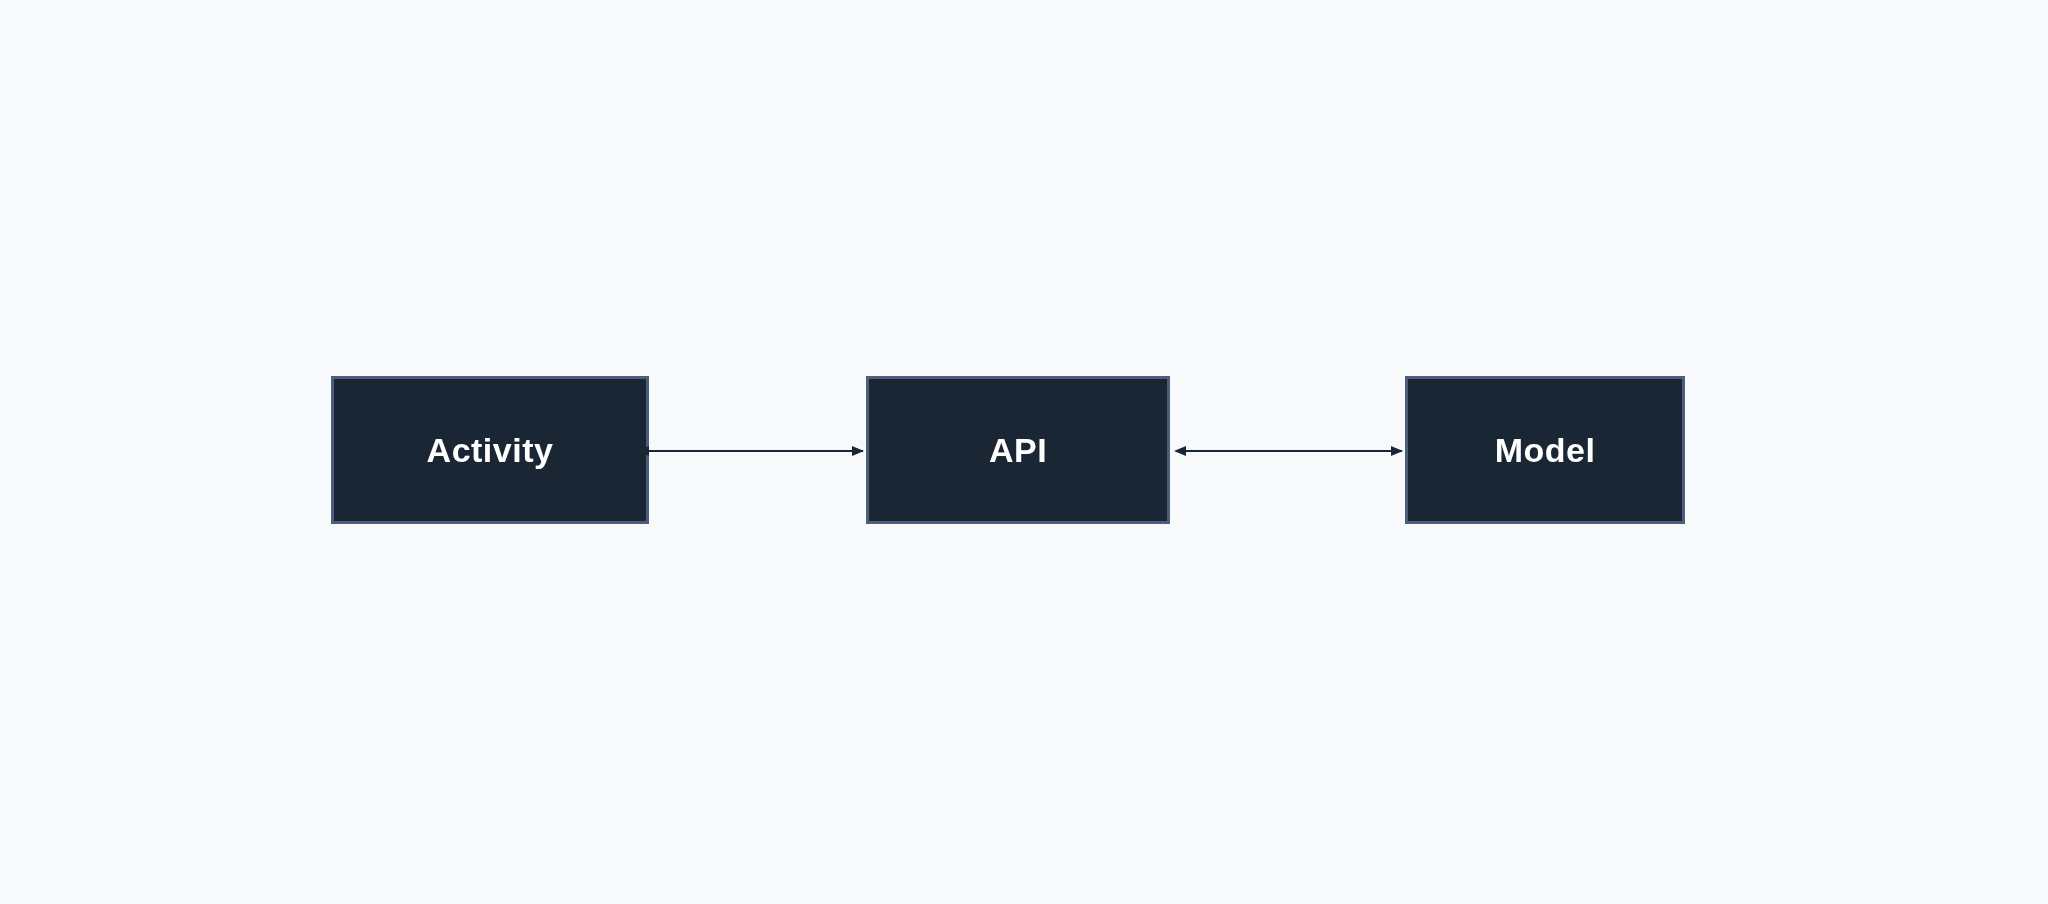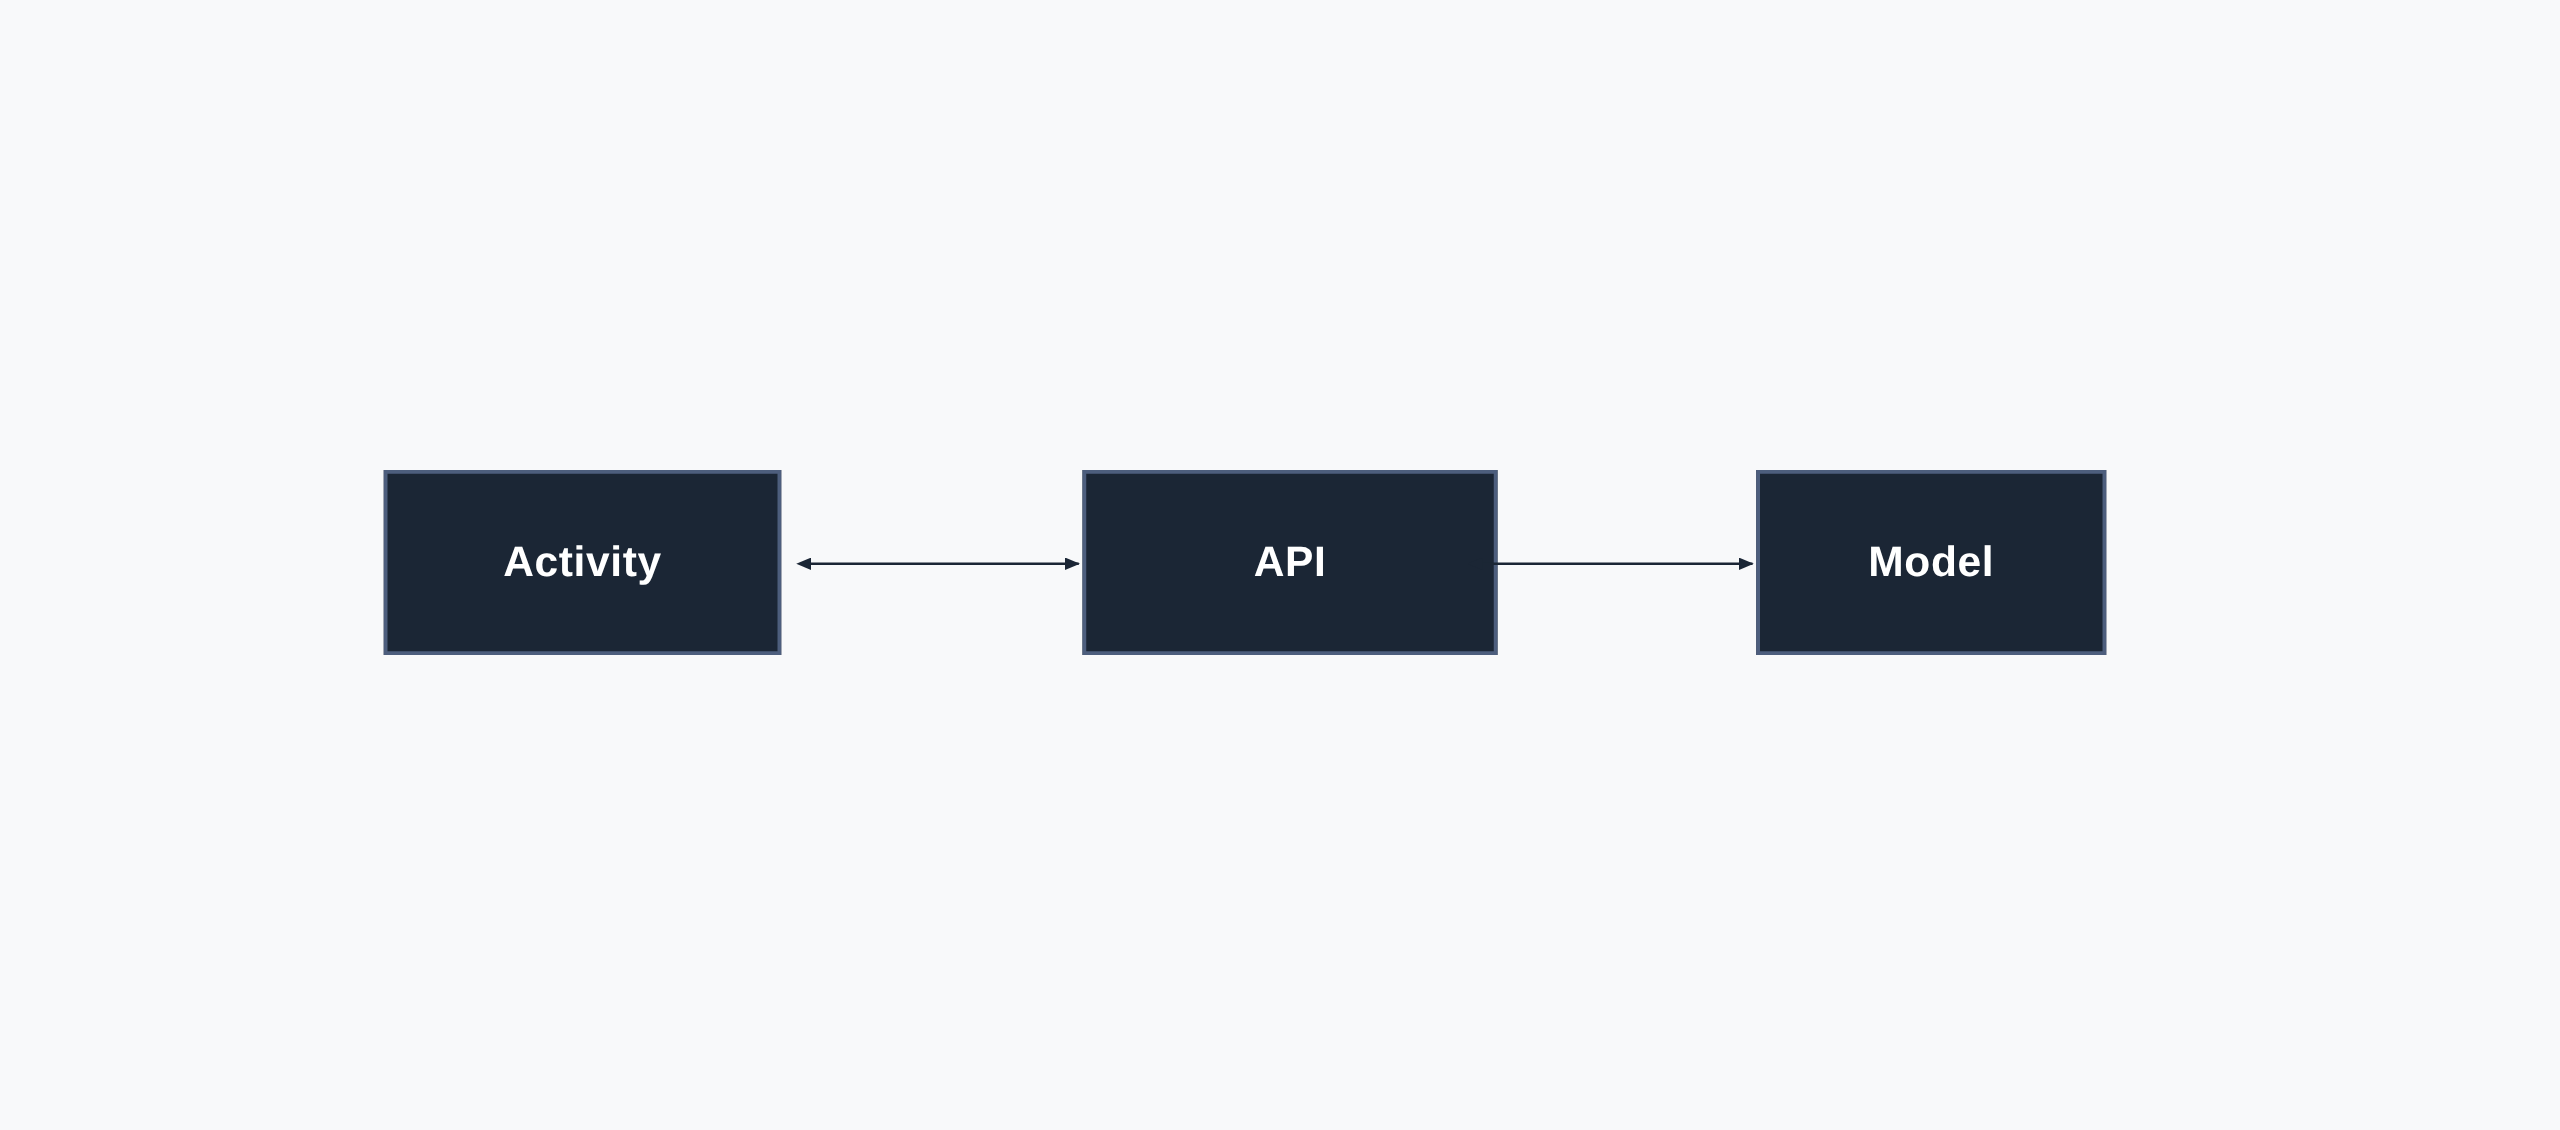--- a/index.html
+++ b/index.html
@@ -29,22 +29,22 @@
     align-items: center;
     justify-content: center;
   }
   .node-label {
     color: var(--node-text, #ffffff);
     font-size: 34px;
     font-weight: 700;
     letter-spacing: 0.5px;
     user-select: none;
   }
-  #node-activity { left: 307px; width: 318px; }
-  #node-api      { left: 866px; width: 332px; }
+  #node-activity { left: 331px; width: 318px; }
+  #node-api      { left: 866px; width: 304px; }
   #node-model    { left: 1405px; width: 280px; }
   .edge {
     position: absolute;
     top: 430px;
     height: 40px;
     overflow: visible;
   }
   #edge-activity-api { left: 645px; width: 221px; }
   #edge-api-model    { left: 1182px; width: 223px; }
   .edge line {

